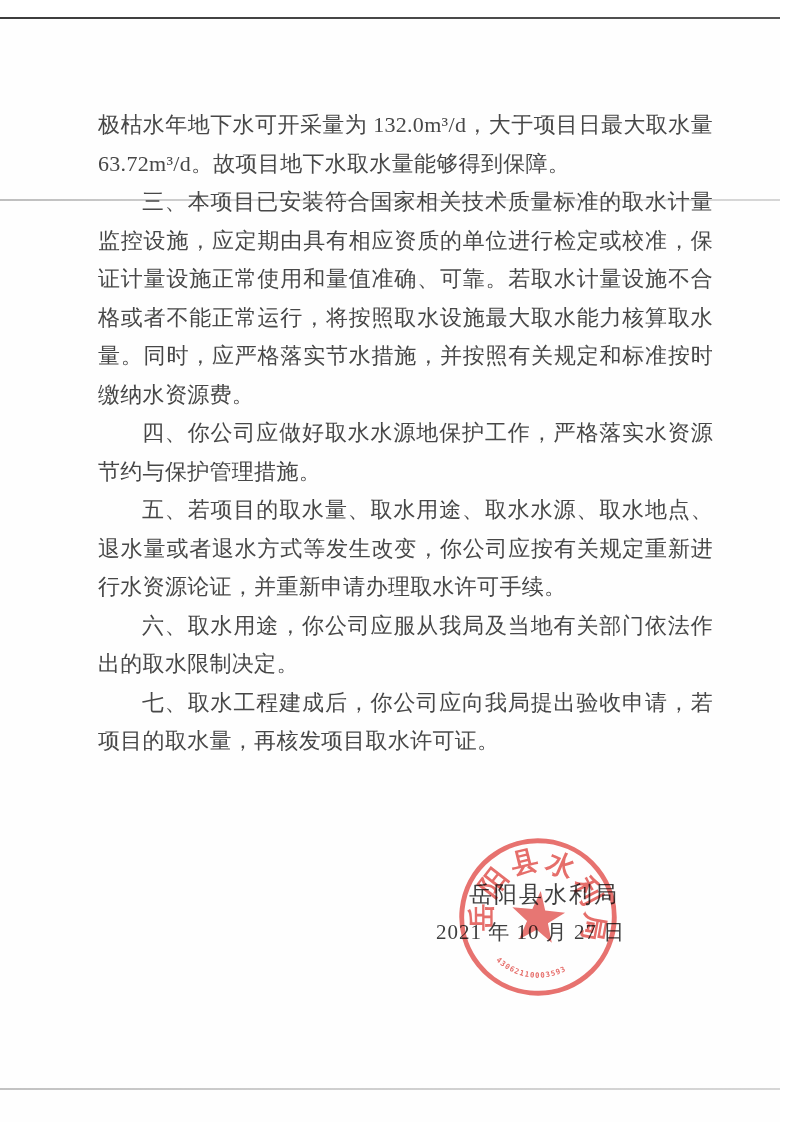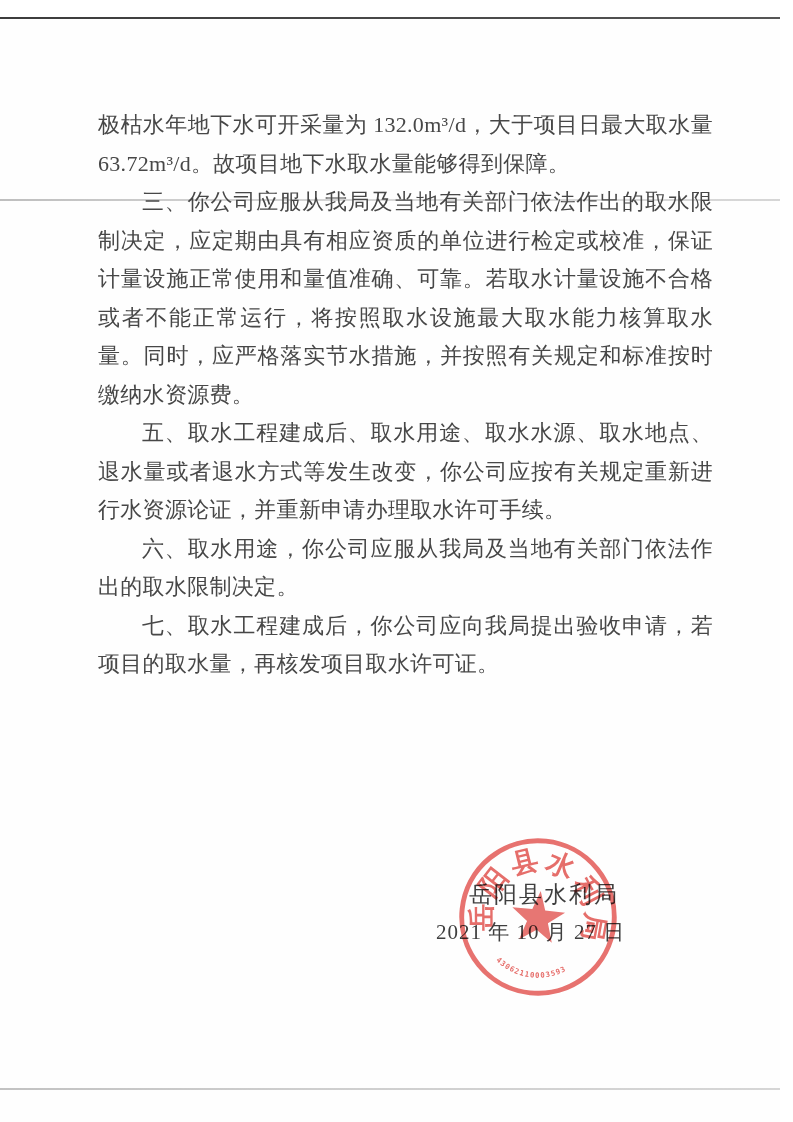--- a/index.html
+++ b/index.html
@@ -73,22 +73,23 @@
 <body>
 
 <div class="page">
 
   <div class="scan-edge-top"></div>
   <div class="scan-line scan-line-mid"></div>
   <div class="scan-line scan-line-bottom"></div>
 
   <div class="body-text">
     <p class="no-indent">极枯水年地下水可开采量为 132.0m³/d，大于项目日最大取水量 63.72m³/d。故项目地下水取水量能够得到保障。</p>
-    <p>三、你公司应服从我局及当地有关部门依法作出的取水限制决定，应定期由具有相应资质的单位进行检定或校准，保证计量设施正常使用和量值准确、可靠。若取水计量设施不合格或者不能正常运行，将按照取水设施最大取水能力核算取水量。同时，应严格落实节水措施，并按照有关规定和标准按时缴纳水资源费。</p>
-    <p>五、取水工程建成后、取水用途、取水水源、取水地点、退水量或者退水方式等发生改变，你公司应按有关规定重新进行水资源论证，并重新申请办理取水许可手续。</p>
+    <p>三、本项目已安装符合国家相关技术质量标准的取水计量监控设施，应定期由具有相应资质的单位进行检定或校准，保证计量设施正常使用和量值准确、可靠。若取水计量设施不合格或者不能正常运行，将按照取水设施最大取水能力核算取水量。同时，应严格落实节水措施，并按照有关规定和标准按时缴纳水资源费。</p>
+    <p>四、你公司应做好取水水源地保护工作，严格落实水资源节约与保护管理措施。</p>
+    <p>五、若项目的取水量、取水用途、取水水源、取水地点、退水量或者退水方式等发生改变，你公司应按有关规定重新进行水资源论证，并重新申请办理取水许可手续。</p>
     <p>六、取水用途，你公司应服从我局及当地有关部门依法作出的取水限制决定。</p>
     <p>七、取水工程建成后，你公司应向我局提出验收申请，若项目的取水量，再核发项目取水许可证。</p>
   </div>
 
   <div class="signature">
     <div class="sig-authority">岳阳县水利局</div>
     <div class="sig-date">2021 年 10 月 27 日</div>
   </div>
 
   <svg class="seal" viewBox="0 0 200 200">

